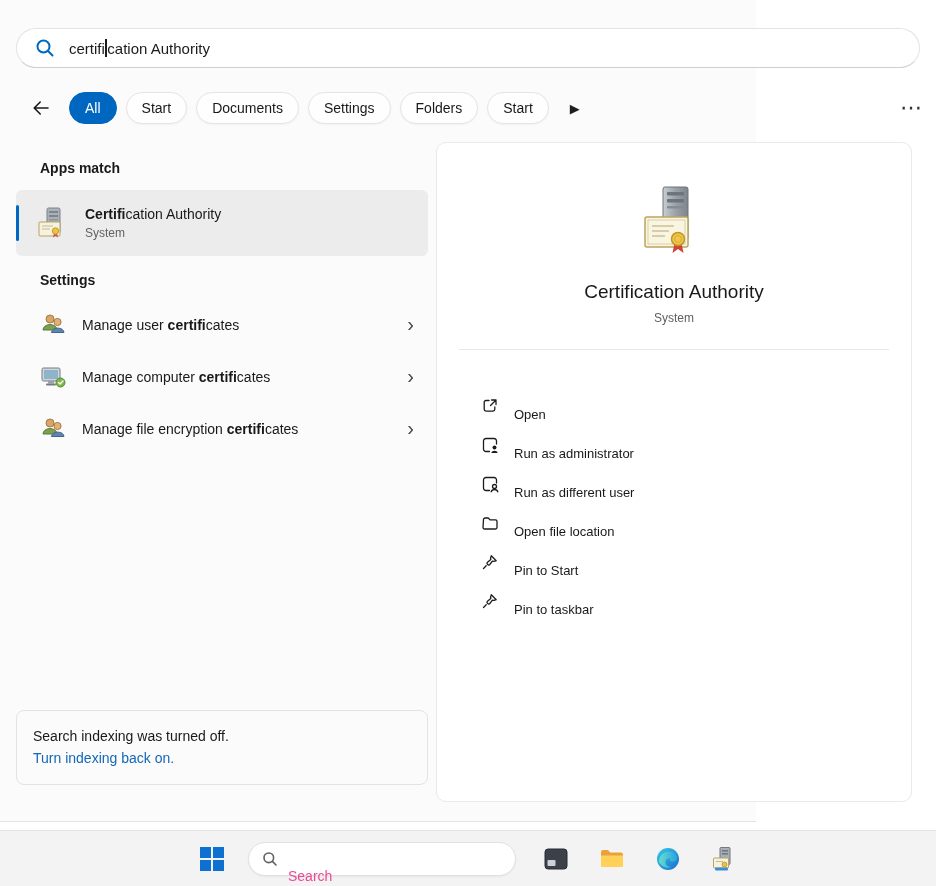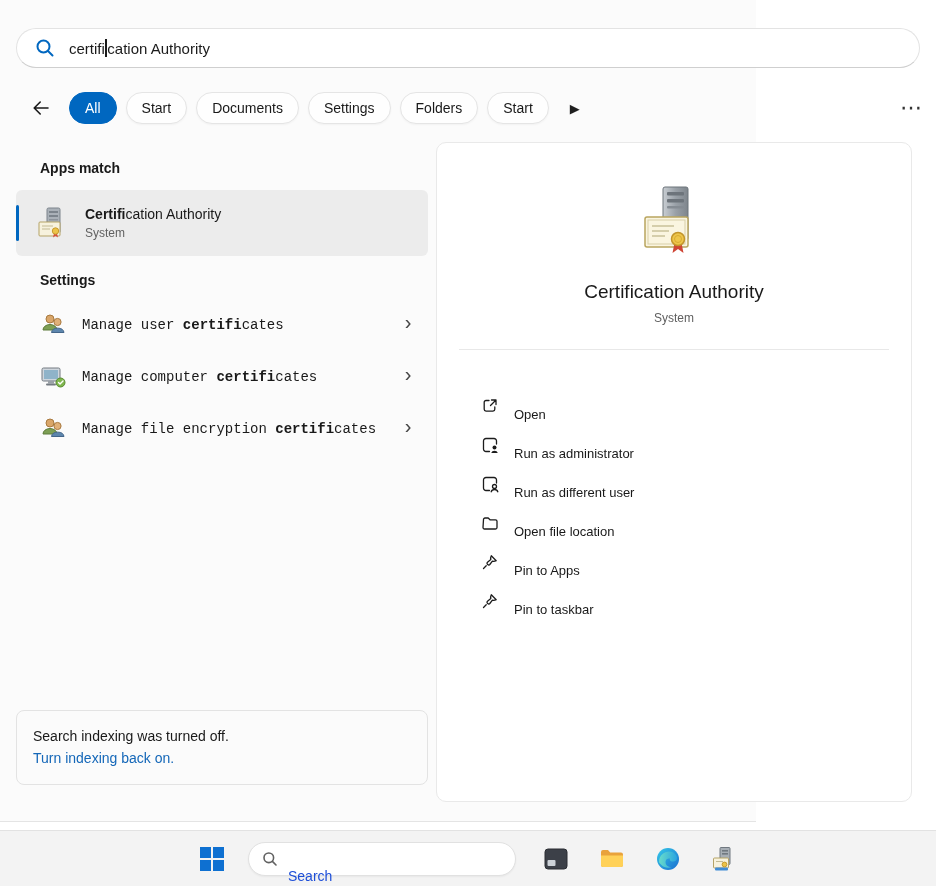--- a/index.html
+++ b/index.html
@@ -38,21 +38,21 @@
   .left-col { position:absolute; left:16px; top:144px; width:412px; }
   .section-heading { font-size:14px; font-weight:700; color:#191919; padding-left:24px; margin-top:16px; }
   .best-match-item {
     position:relative; margin-top:14px; height:66px; background:#ececec; border-radius:6px;
     display:flex; align-items:center; padding-left:20px; gap:15px; cursor:pointer;
   }
   .accent-bar { position:absolute; left:0; top:15px; bottom:15px; width:3px; border-radius:2px; background:#0067c0; }
   .bm-title { font-size:14px; color:#191919; }
   .bm-sub { font-size:12px; color:#616161; margin-top:4px; }
   .seg-bold { font-weight:700; }
-  .settings-list { margin-top:12px;font-family:Liberation Mono, monospace; }
+  .settings-list { margin-top:12px; }
   .setting-row {
     height:50px; display:flex; align-items:center; padding:0 14px 0 24px; gap:16px;
     border-radius:6px; cursor:pointer; margin-top:2px;
   }
   .row-label { font-size:14px; color:#191919; flex:1; }
   .chev { font-size:20px; color:#454545; line-height:1; padding-bottom:3px; }
 
   .indexing-box {
     position:absolute; left:16px; top:710px; width:412px;
     background:#fbfbfb; border:1px solid #e3e3e3; border-radius:8px;
@@ -78,21 +78,21 @@
     position:absolute; left:0; top:830px; width:936px; height:56px;
     background:#f3f3f3; border-top:1px solid #e2e2e2;
     display:flex; align-items:center; justify-content:center; gap:16px;
   }
   .tb-btn { width:40px; height:40px; border:none; background:transparent; border-radius:6px; display:flex; align-items:center; justify-content:center; cursor:pointer; }
   .tb-search {
     width:268px; height:34px; border-radius:17px; background:#ffffff; border:1px solid #e1e1e1;
     display:flex; align-items:center; gap:10px; padding-left:13px; cursor:pointer; margin-right:4px;
     box-shadow:0 1px 2px rgba(0,0,0,0.05);
   }
-  .tb-search-label { font-size:14px; color:#1d4ed8;margin-top:34px; }
+  .tb-search-label { font-size:14px; color:#ec4899;margin-top:34px; }
 </style>
 </head>
 <body>
 
 <div class="flyout">
 
   <div class="search-bar">
     <svg width="20" height="20" viewBox="0 0 20 20">
       <circle cx="8.5" cy="8.5" r="6" fill="none" stroke="#0067c0" stroke-width="2"></circle>
       <line x1="13" y1="13" x2="17.5" y2="17.5" stroke="#0067c0" stroke-width="2" stroke-linecap="round"></line>
@@ -260,21 +260,21 @@
           <path d="M2.5 5.5 a1.5 1.5 0 0 1 1.5 -1.5 h3.2 l1.8 1.8 h5.5 a1.5 1.5 0 0 1 1.5 1.5 v6.2 a1.5 1.5 0 0 1 -1.5 1.5 h-11 a1.5 1.5 0 0 1 -1.5 -1.5 z" fill="none" stroke="#1c1c1c" stroke-width="1.3" stroke-linecap="round" stroke-linejoin="round"></path>
         </svg>
         <span class="action-label">Open file location</span>
       </div>
 
       <div class="action-row">
         <svg width="18" height="18" viewBox="0 0 18 18">
           <path d="M10.3 2.8 l4.9 4.9 c-1.2 0.6 -2.6 0.8 -3.8 0.5 l-2.6 3.3 c-0.5 0.6 -1.4 0.7 -2 0.1 l-0.4 -0.4 c-0.6 -0.6 -0.5 -1.5 0.1 -2 l3.3 -2.6 c-0.3 -1.2 -0.1 -2.6 0.5 -3.8 z" fill="none" stroke="#1c1c1c" stroke-width="1.3" stroke-linecap="round" stroke-linejoin="round"></path>
           <path d="M5.2 12.8 L2.5 15.5" fill="none" stroke="#1c1c1c" stroke-width="1.3" stroke-linecap="round"></path>
         </svg>
-        <span class="action-label">Pin to Apps</span>
+        <span class="action-label">Pin to Start</span>
       </div>
 
       <div class="action-row">
         <svg width="18" height="18" viewBox="0 0 18 18">
           <path d="M10.3 2.8 l4.9 4.9 c-1.2 0.6 -2.6 0.8 -3.8 0.5 l-2.6 3.3 c-0.5 0.6 -1.4 0.7 -2 0.1 l-0.4 -0.4 c-0.6 -0.6 -0.5 -1.5 0.1 -2 l3.3 -2.6 c-0.3 -1.2 -0.1 -2.6 0.5 -3.8 z" fill="none" stroke="#1c1c1c" stroke-width="1.3" stroke-linecap="round" stroke-linejoin="round"></path>
           <path d="M5.2 12.8 L2.5 15.5" fill="none" stroke="#1c1c1c" stroke-width="1.3" stroke-linecap="round"></path>
         </svg>
         <span class="action-label">Pin to taskbar</span>
       </div>
 

